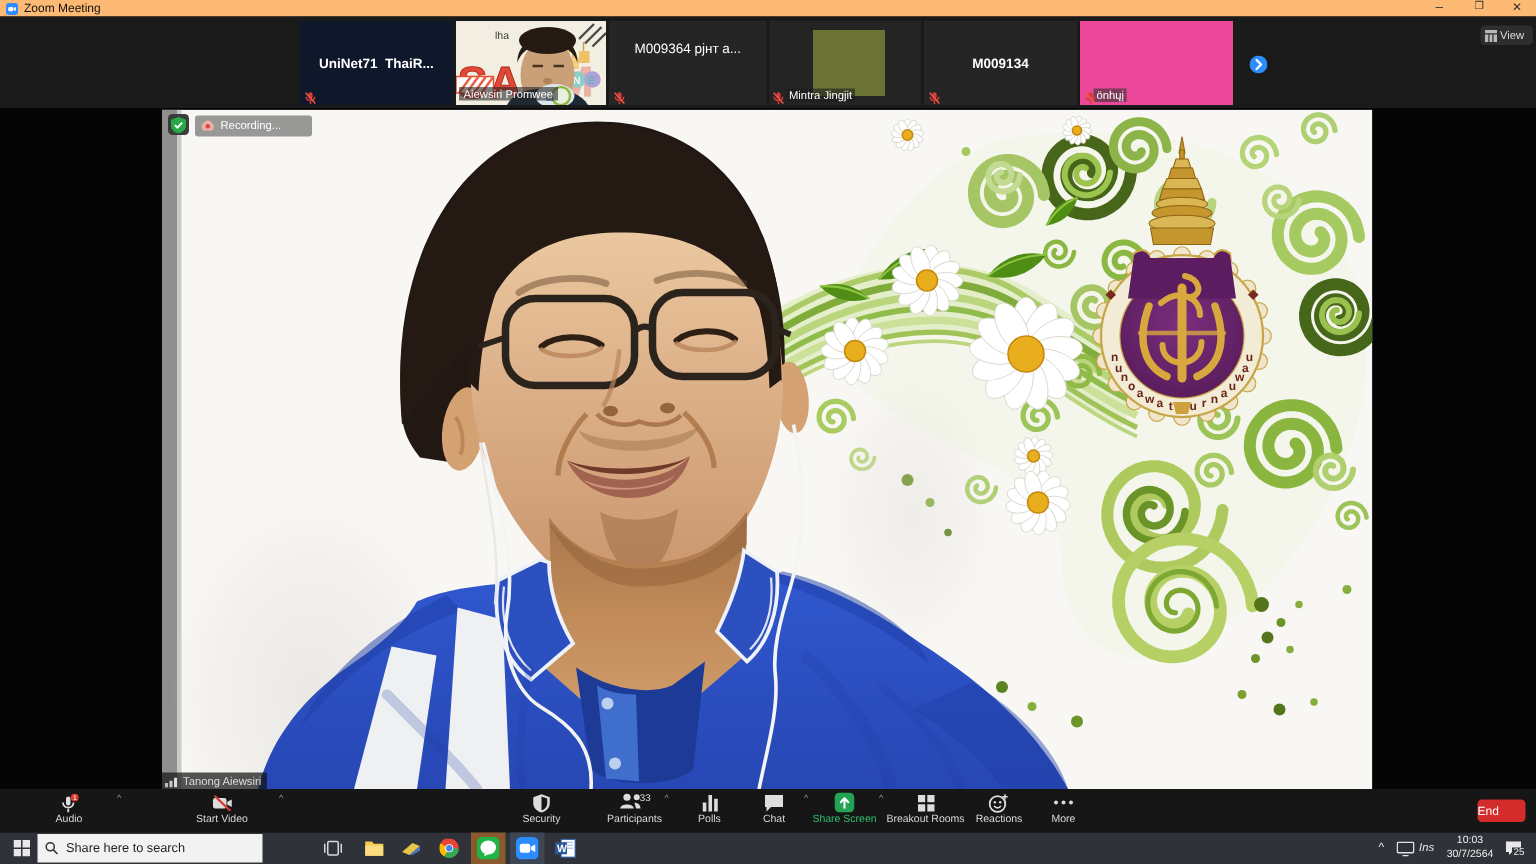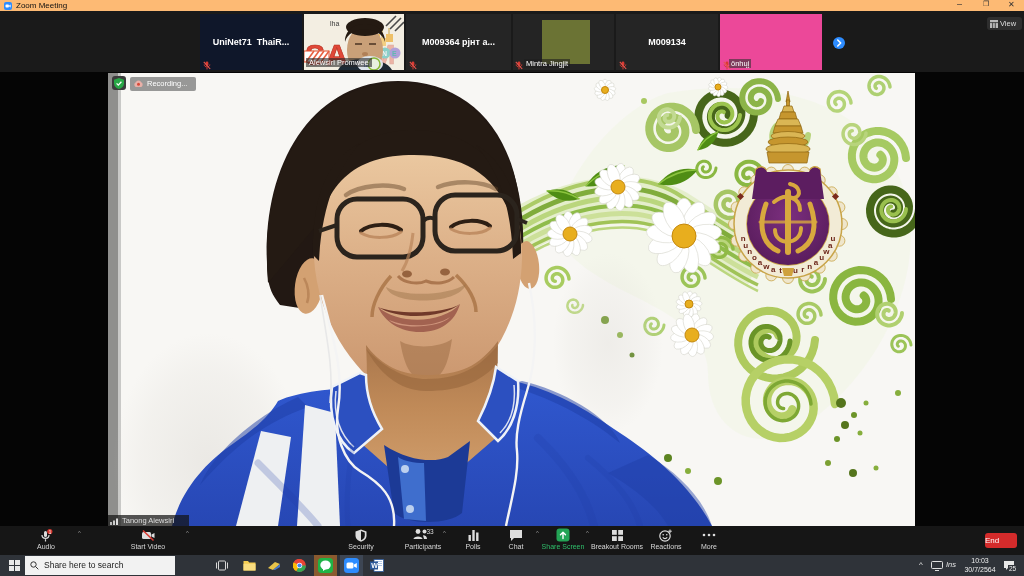--- a/index.html
+++ b/index.html
@@ -56,21 +56,21 @@
         <path d="M41,28 C40,4 82,4 81,28 C77,11 45,11 41,28 Z" fill="#241a12"></path>
         <path d="M51,30 L58,30 M65,30 L72,30" stroke="#4a3322" stroke-width="1.6"></path>
         <ellipse cx="61" cy="40" rx="3" ry="2" fill="#b08058"></ellipse>
         <path d="M54,48 C58,51 65,51 69,48" stroke="#7a4a34" stroke-width="1.6" fill="none"></path>
         <path d="M34,56 C38,48 48,45 61,45 C74,45 84,49 88,56 Z" fill="#1d2a35"></path>
         <ellipse cx="66" cy="50" rx="13" ry="8" fill="#dce4ec"></ellipse>
         <circle cx="70" cy="50" r="6" fill="#e8f0e0" stroke="#88b838" stroke-width="1.5"></circle>
         <text x="60" y="53" font-size="6" fill="#3868b8" font-family="Liberation Sans, sans-serif">ш</text>
       </svg><div class="tlabel" style="left:2px;top:44px;font-size:7.5px;background:rgba(40,40,40,0.6);padding:0 3px">Aiewsiri Promwee</div></div>
     <div class="abs" style="left:406px;top:14px;width:105px;height:56px;background:#252525;overflow:hidden">
-      <div class="tlabel" style="left:0;top:23px;width:105px;text-align:center;font-size:9px;font-weight:bold">M009364 рјнт а...</div>
+      <div class="tlabel" style="left:0;top:13px;width:105px;text-align:center;font-size:9px;font-weight:normal">M009364 рјнт а...</div>
     </div>
     <div class="abs" style="left:513px;top:14px;width:101px;height:56px;background:#242424;overflow:hidden">
       <div class="abs" style="left:29px;top:6px;width:48px;height:44px;background:#6b7334"></div>
       <div class="tlabel" style="left:11px;top:45px;font-size:7.5px;background:rgba(30,30,30,0.6);padding:0 2px">Mintra Jingjit</div>
     </div>
     <div class="abs" style="left:616px;top:14px;width:102px;height:56px;background:#252525;overflow:hidden">
       <div class="tlabel" style="left:0;top:23px;width:102px;text-align:center;font-size:9px;font-weight:bold">M009134</div>
     </div>
     <div class="abs" style="left:720px;top:14px;width:102px;height:56px;background:#ec4899;overflow:hidden">
       <div class="tlabel" style="left:9px;top:45px;font-size:7.5px;background:rgba(50,50,50,0.6);padding:0 2px">önhųį</div>
@@ -461,30 +461,30 @@
         <path d="M245,372 C240,400 238,430 240,453" fill="none" stroke="#1e3da6" stroke-width="5" opacity="0.2" stroke-linecap="round"></path>
         <path d="M214,222 C226,268 236,300 230,336 C226,362 236,388 252,398 C272,410 288,424 286,453" fill="none" stroke="#f4f4f4" stroke-width="2.4"></path>
         <path d="M421,210 C430,252 428,290 419,318 C411,344 407,362 409,378 C411,400 404,424 398,453" fill="none" stroke="#f4f4f4" stroke-width="2.4"></path>
         <path d="M212,222 C218,262 226,296 222,330" fill="none" stroke="#e8e8e8" stroke-width="1.6"></path>
       </svg></div>
     <div class="abs" style="left:112px;top:76px;width:14px;height:14px;background:#3c3c3c;border-radius:3px"></div>
 <svg class="abs" style="left:114px;top:78px" width="10" height="11" viewBox="0 0 10 11">
       <path d="M5,0 L10,1.8 L10,5.5 C10,8.5 7.8,10.3 5,11 C2.2,10.3 0,8.5 0,5.5 L0,1.8 Z" fill="#28a846"></path>
       <path d="M2.6,5.4 L4.3,7.1 L7.4,3.8" fill="none" stroke="#fff" stroke-width="1.3"></path>
     </svg>
-<div class="abs" style="left:130px;top:77px;width:66px;height:14px;background:rgba(130,130,130,0.82);border-radius:2px">
+<div class="abs" style="left:130px;top:77px;width:78px;height:14px;background:rgba(130,130,130,0.82);border-radius:2px">
 <svg class="abs" style="left:4px;top:3px" width="9" height="8" viewBox="0 0 9 8">
         <circle cx="3" cy="4.5" r="2.6" fill="#e8b0a8"></circle>
         <circle cx="6" cy="4.5" r="2.6" fill="#e8b0a8"></circle>
         <circle cx="4.5" cy="3" r="2.6" fill="#e8b0a8"></circle>
         <circle cx="4.5" cy="4.2" r="1.5" fill="#d84838"></circle>
       </svg>
 <span class="abs" style="left:17px;top:2px;font-size:7.5px;color:#fff">Recording...</span>
     </div>
-    <div class="abs" style="left:108px;top:515px;height:11px;background:rgba(20,20,20,0.72);padding:0 15px 0 14px;color:#ddd;font-size:7.5px;line-height:11px">Tanong Aiewsiri</div>
+    <div class="abs" style="left:108px;top:515px;height:11px;background:rgba(20,20,20,0.72);padding:0 4px 0 14px;color:#ddd;font-size:7.5px;line-height:11px">Tanong Aiewsiri</div>
 <svg class="abs" style="left:110px;top:518px" width="10" height="7" viewBox="0 0 10 7">
       <rect x="0" y="4" width="2" height="3" fill="#bbb"></rect>
       <rect x="3" y="2.5" width="2" height="4.5" fill="#ccc"></rect>
       <rect x="6" y="0.5" width="2" height="6.5" fill="#ddd"></rect>
     </svg>
     <div class="abs" style="left:0;top:526px;width:1024px;height:29px;background:#161616"></div>
     <div class="abs" style="left:16px;top:528px;width:60px;height:26px;text-align:center">
       <div style="height:14px"><svg width="14" height="13" viewBox="0 0 14 13" style="margin-top:1px">
           <rect x="5" y="2" width="3" height="6" rx="1.5" fill="#ddd"></rect>
           <path d="M3,6 C3,10.5 10,10.5 10,6" fill="none" stroke="#ddd" stroke-width="1.2"></path>

